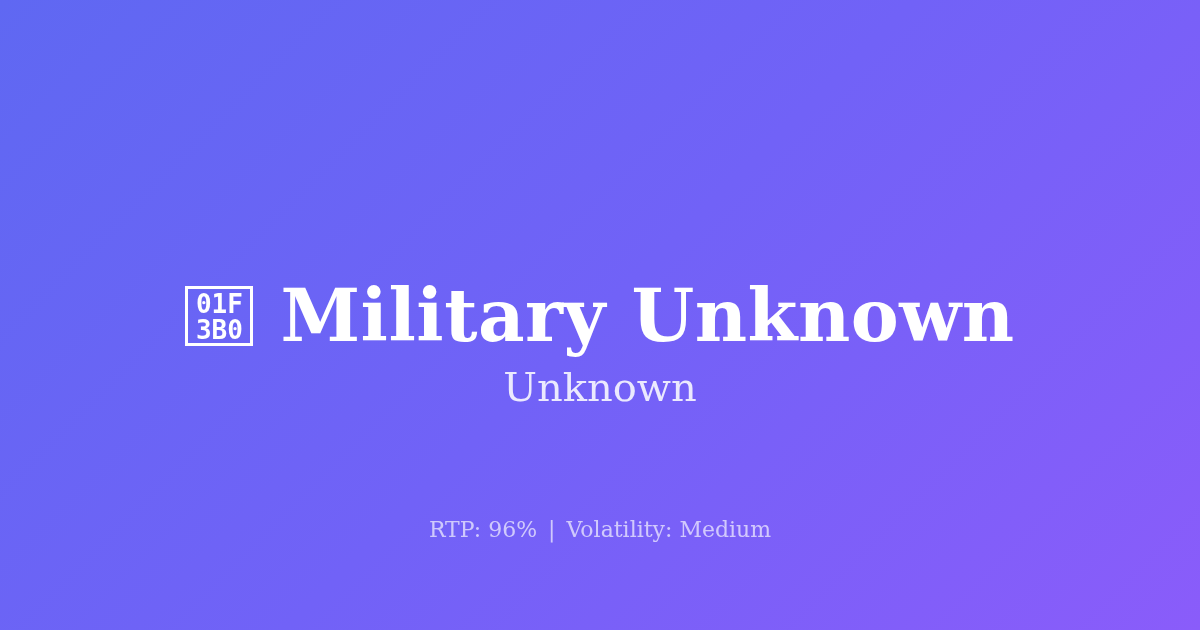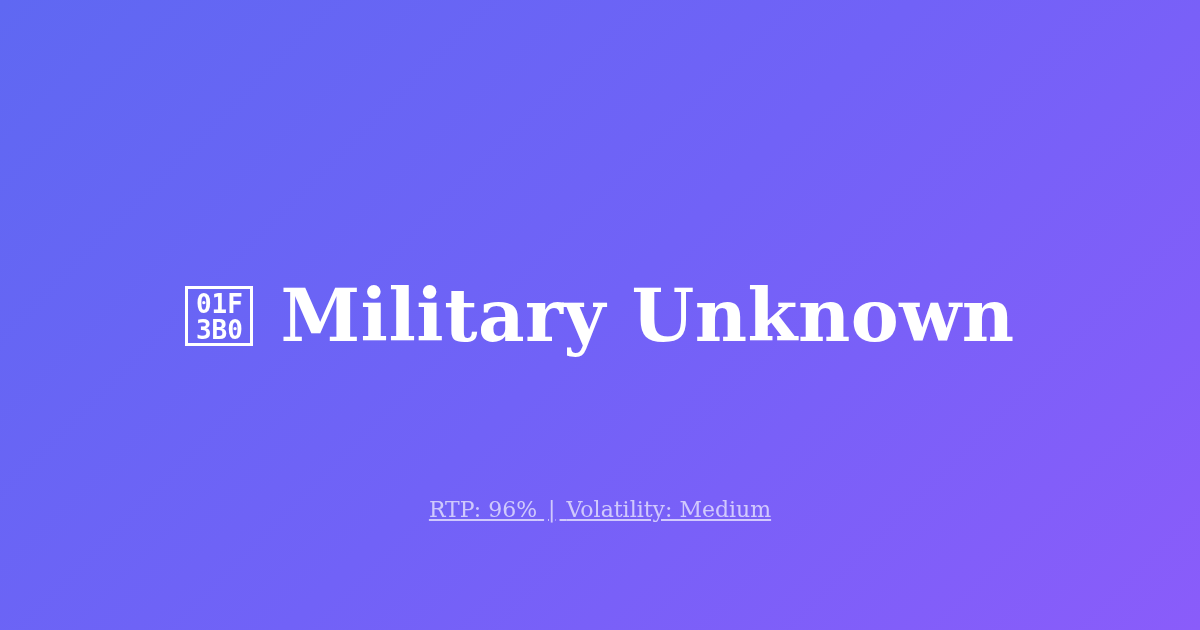--- a/index.html
+++ b/index.html
@@ -90,31 +90,30 @@
     font-family: "DejaVu Serif", "Liberation Serif", serif;
     font-weight: 400;
     font-size: 40px;
     line-height: 48px;
     color: rgba(255, 255, 255, 0.86);
   }
 
   
   .meta-line {
     position: absolute;
-    top: 496px;
+    top: 516px;
     left: 0;
     right: 0;
     text-align: center;
     font-family: "DejaVu Serif", "Liberation Serif", serif;
     font-weight: 400;
     font-size: 22px;
     line-height: 28px;
     color: rgba(255, 255, 255, 0.66);
     white-space: nowrap;
-    text-decoration: underline;
   }
 
   .meta-line .meta-sep {
     padding: 0 4px;
     color: rgba(255, 255, 255, 0.66);
   }
 </style>
 </head>
 <body>
 
@@ -124,20 +123,21 @@
 
     <span class="tofu-glyph" aria-label="missing glyph U+1F3B0">
       <span class="tofu-row">01F</span>
       <span class="tofu-row">3B0</span>
     </span>
 
     <h1 class="game-title">Military Unknown</h1>
 
   </div>
 
+  <div class="provider">Unknown</div>
 
   <div class="meta-line">
     <span>RTP: 96%</span>
     <span class="meta-sep">|</span>
     <span>Volatility: Medium</span>
   </div>
 
 </div>
 
 </body></html>

